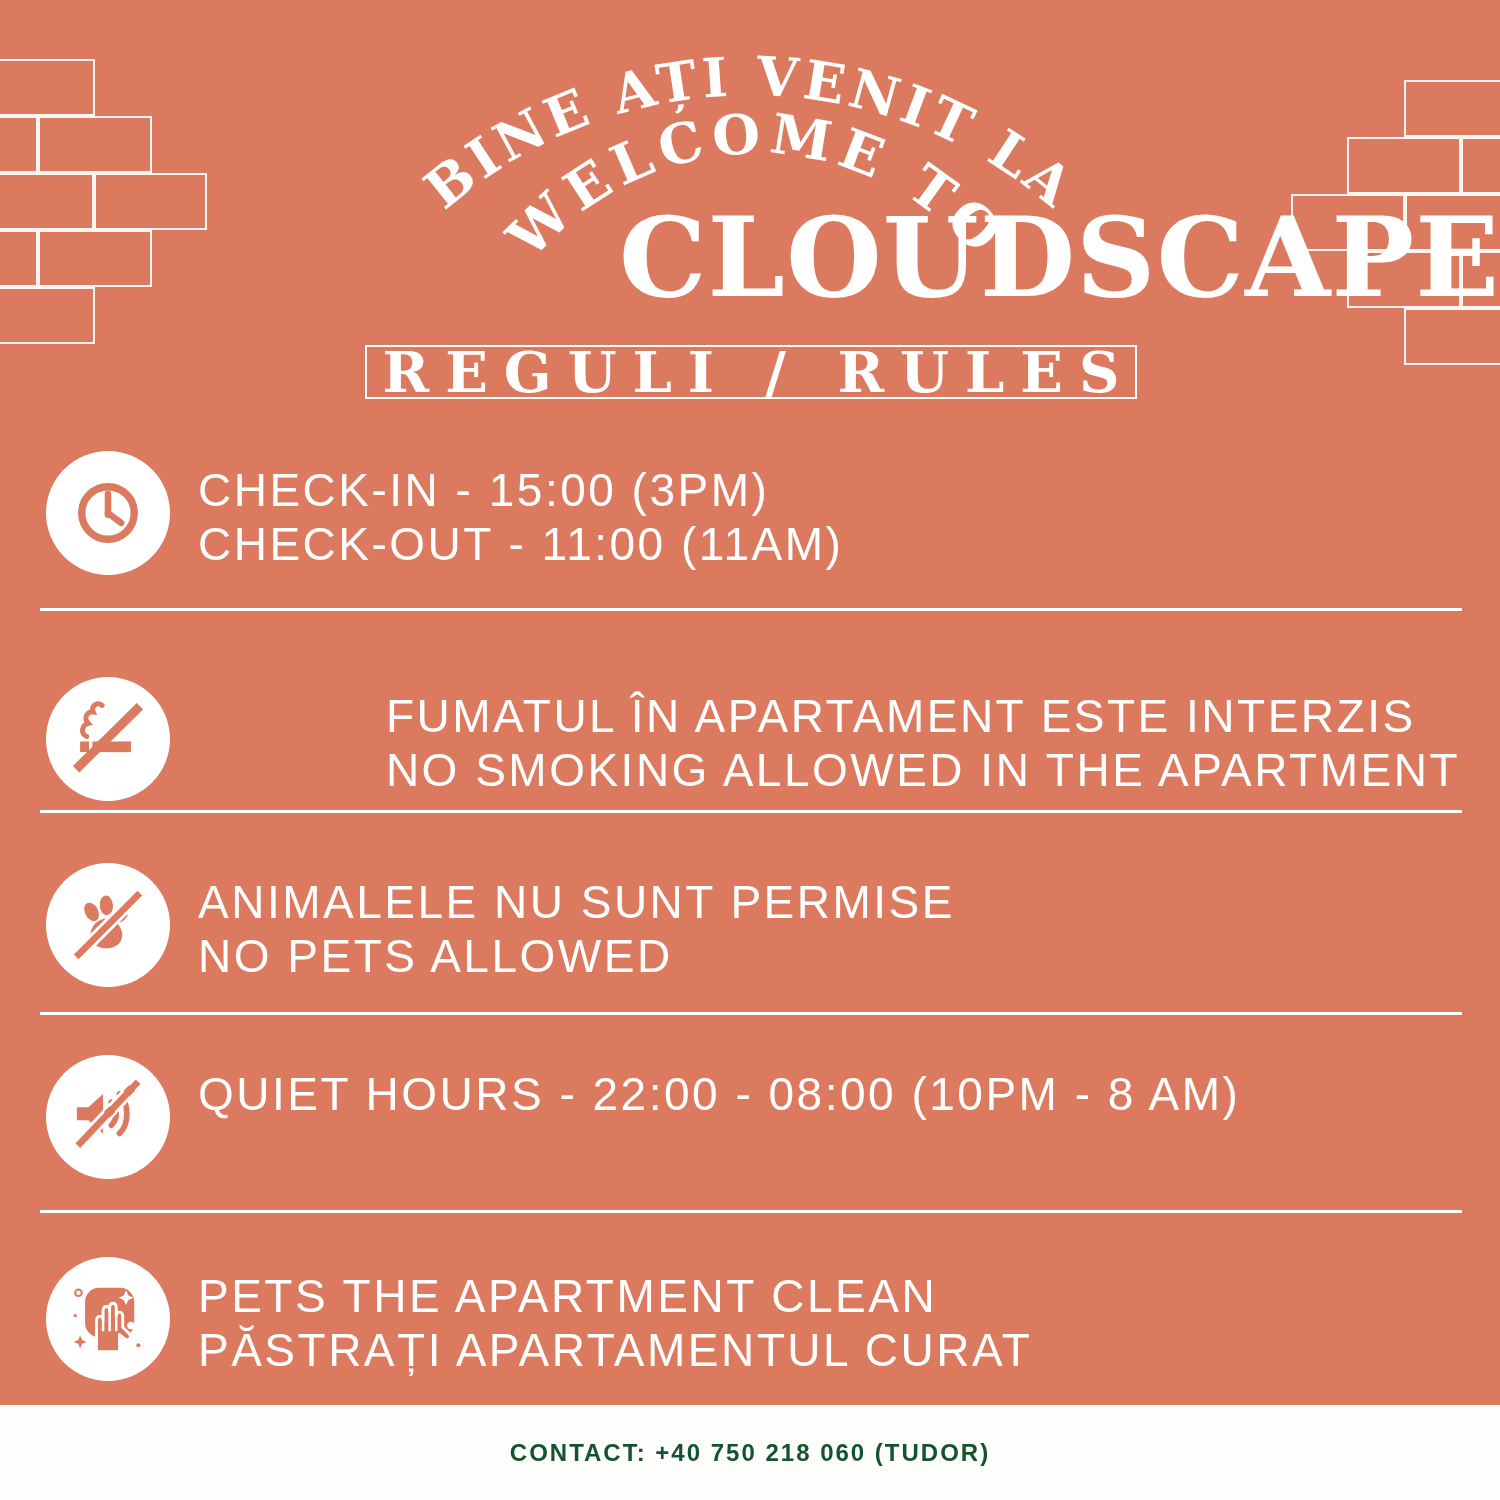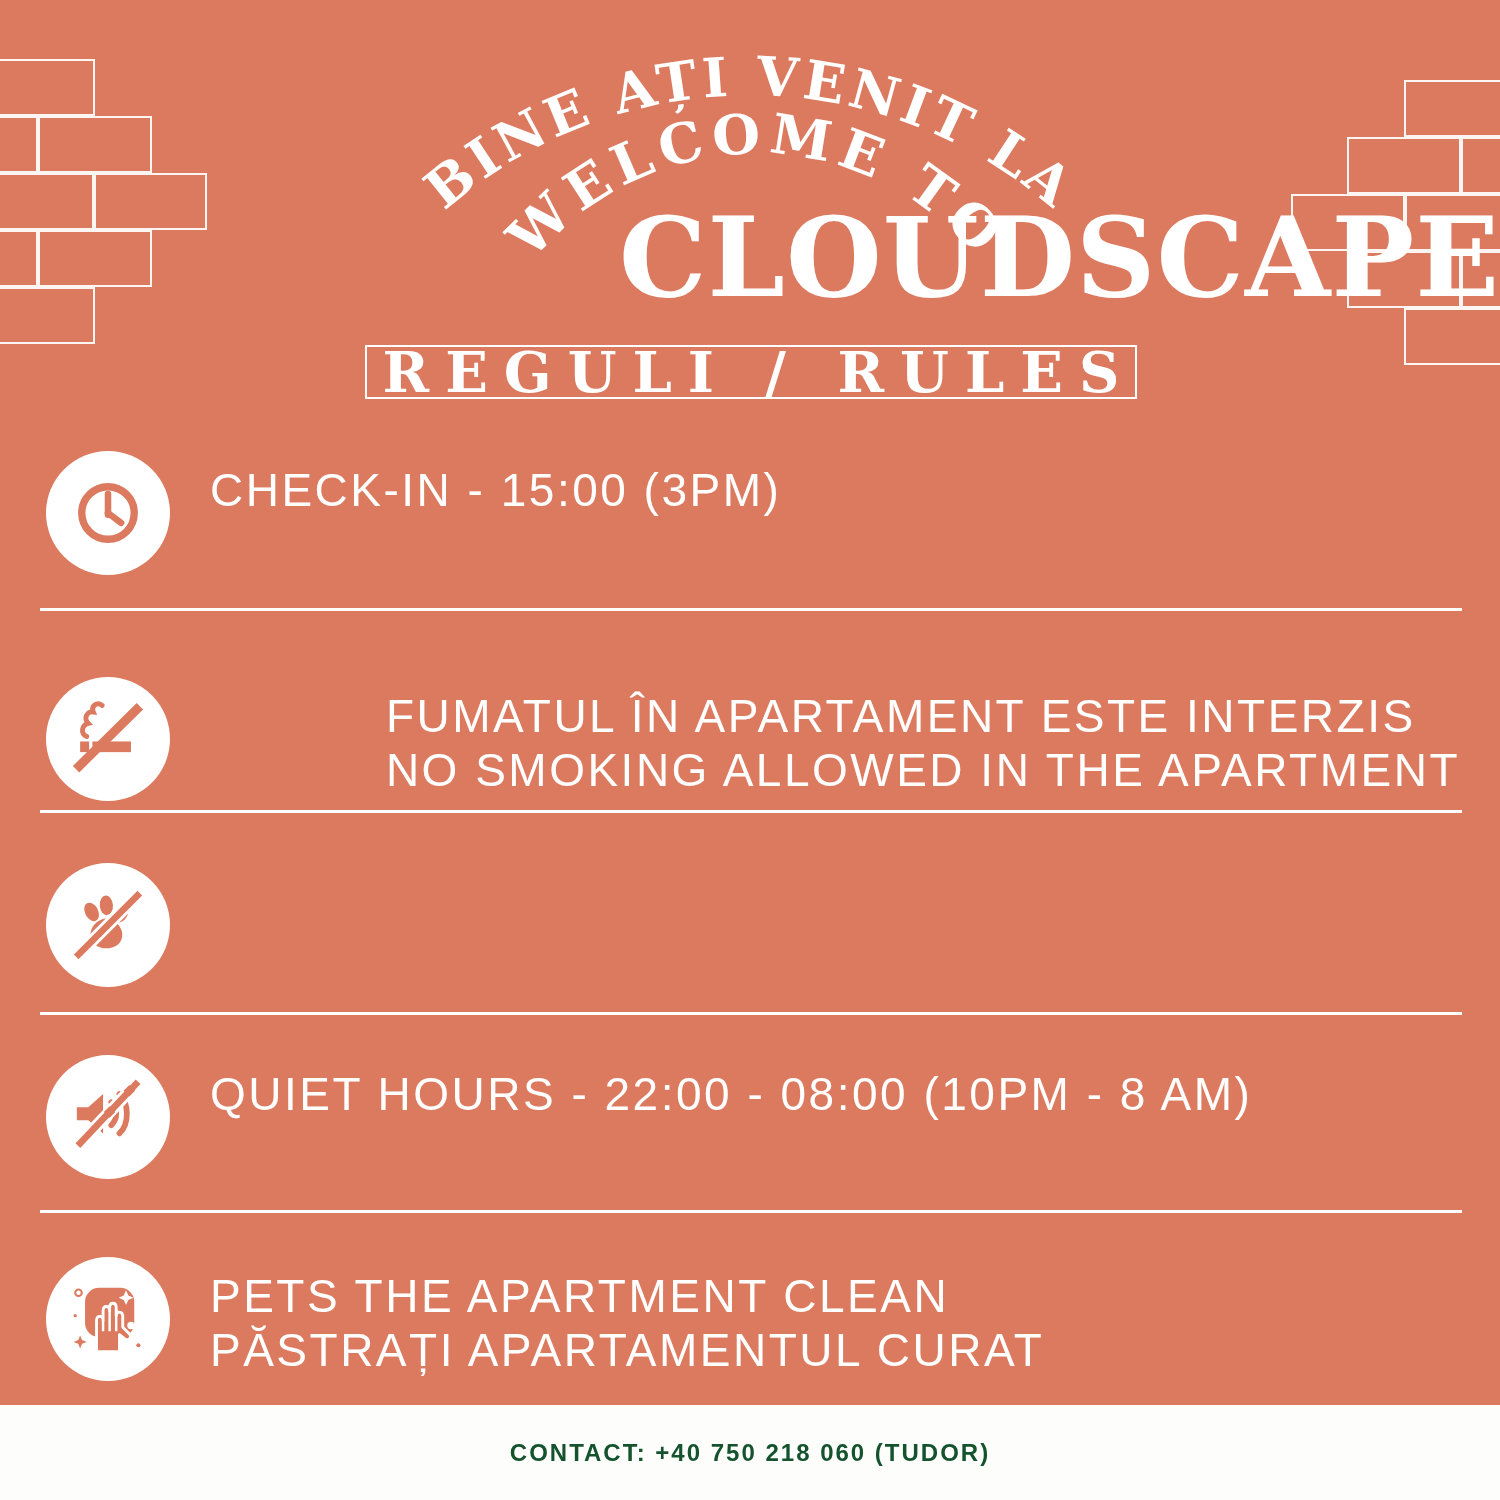--- a/index.html
+++ b/index.html
@@ -42,21 +42,21 @@
   .subtitle-box span{
     color:var(--white);
     font-family:"DejaVu Serif","Liberation Serif",serif;
     font-weight:bold;font-size:56px;letter-spacing:16px;
     padding-left:16px; 
     white-space:pre;
   }
   
   .rule{
     position:absolute;left:46px;right:40px;
-    display:flex;align-items:flex-start;gap:40px;
+    display:flex;align-items:flex-start;gap:28px;
   }
   .icon-circle{
     flex:0 0 124px;width:124px;height:124px;border-radius:50%;
     background:var(--white);
     display:flex;align-items:center;justify-content:center;
   }
   .icon-circle svg{width:82px;height:82px;display:block;}
   .rule-text{margin-top:12px;}
   .rule-line{
     color:var(--white);font-size:46px;line-height:54px;
@@ -125,20 +125,21 @@
   <div class="rule" style="top:451px;">
     <div class="icon-circle">
       <svg viewBox="0 0 100 100">
         <circle cx="50" cy="50" r="32" fill="none" stroke="#DC7A5F" stroke-width="9"></circle>
         <path d="M50 52 V27" stroke="#DC7A5F" stroke-width="8" stroke-linecap="round" fill="none"></path>
         <path d="M50 50 L66 62" stroke="#DC7A5F" stroke-width="8" stroke-linecap="round" fill="none"></path>
       </svg>
     </div>
     <div class="rule-text">
       <div class="rule-line">CHECK-IN - 15:00 (3PM)</div>
+      <div class="rule-line">CHECK-OUT - 11:00 (11AM)</div>
     </div>
   </div>
   <div class="separator" style="top:608px;"></div>
 
   <div class="rule" style="top:677px;justify-content:space-between;">
     <div class="icon-circle">
       <svg viewBox="0 0 100 100">
         <path d="M24 47 C16 43 18 33 26 31 C20 25 24 16 32 17 C29 10 36 4 43 9" fill="none" stroke="#DC7A5F" stroke-width="6" stroke-linecap="round"></path>
         <rect x="16" y="53" width="11" height="13" fill="#DC7A5F"></rect>
         <rect x="31" y="53" width="47" height="13" fill="#DC7A5F"></rect>
@@ -155,20 +156,24 @@
   <div class="rule" style="top:863px;">
     <div class="icon-circle">
       <svg viewBox="0 0 100 100">
         <ellipse cx="30" cy="34" rx="8" ry="12" fill="#DC7A5F" transform="rotate(-28 30 34)"></ellipse>
         <ellipse cx="48" cy="26" rx="8" ry="12" fill="#DC7A5F" transform="rotate(-5 48 26)"></ellipse>
         <ellipse cx="66" cy="36" rx="8" ry="12" fill="#DC7A5F" transform="rotate(30 66 36)"></ellipse>
         <path d="M48 42 C57 42 65 50 67 58 C69 67 64 75 56 77 C50 79 46 79 40 77 C32 75 27 67 29 58 C31 50 39 42 48 42 Z" fill="#DC7A5F"></path>
         <path d="M12 88 L88 12" stroke="#FFFFFF" stroke-width="15" stroke-linecap="round" fill="none"></path>
         <path d="M14 86 L86 14" stroke="#DC7A5F" stroke-width="8" stroke-linecap="square" fill="none"></path>
       </svg>
+    </div>
+    <div class="rule-text">
+      <div class="rule-line">ANIMALELE NU SUNT PERMISE</div>
+      <div class="rule-line">NO PETS ALLOWED</div>
     </div>
   </div>
   <div class="separator" style="top:1012px;"></div>
 
   <div class="rule" style="top:1055px;">
     <div class="icon-circle">
       <svg viewBox="0 0 100 100">
         <path d="M12 38 H26 L44 22 V70 L26 54 H12 Z" fill="#DC7A5F"></path>
         <path d="M54 32 C62 40 62 52 54 60" fill="none" stroke="#DC7A5F" stroke-width="7" stroke-linecap="round"></path>
         <path d="M64 22 C76 33 76 59 64 70" fill="none" stroke="#DC7A5F" stroke-width="7" stroke-linecap="round"></path>

